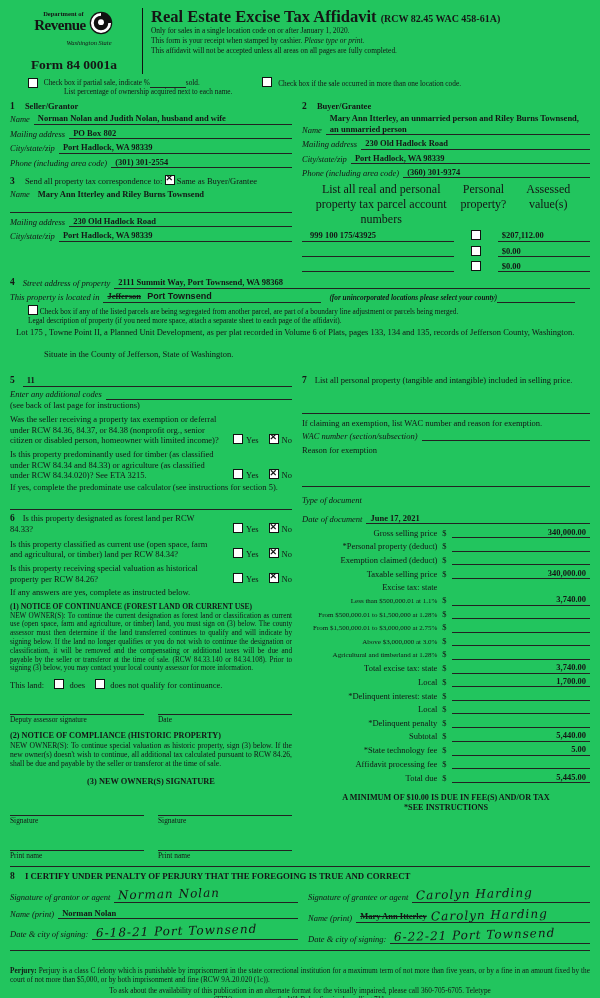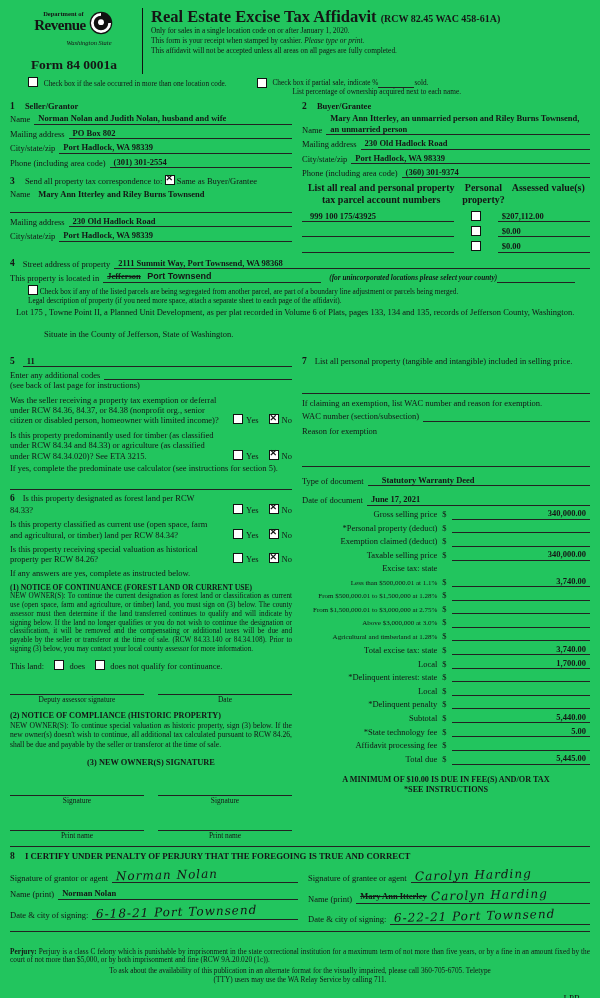--- a/index.html
+++ b/index.html
@@ -28,46 +28,46 @@
   
   .cb{display:inline-block;width:8px;height:8px;border:1px solid #111;vertical-align:-1px;
       position:relative;flex:none;background:#fff;}
   .cb.checked::before{content:"\2715";position:absolute;top:-1.5px;left:0px;font-size:9px;line-height:1;font-weight:bold;}
   .cbrow{display:flex;margin:3px 0 4px 18px;gap:30px;}
   .cbrow .cb{margin-right:4px;}
   
   .row{display:flex;align-items:flex-end;margin-top:3px;}
   .fill{flex:1;border-bottom:1px solid #222;min-height:10px;padding:0 4px;}
   .fill b{white-space:nowrap;}
-  .lab{white-space:nowrap;margin-right:4px;}
+  .lab{white-space:nowrap;margin-right:4px;font-style:italic;}
   .secno{font-weight:bold;font-size:9.5px;margin-right:8px;}
   
   .cols{display:flex;gap:10px;}
   .lcol{width:282px;flex:none;}
   .rcol{flex:1;}
-  .ptable-hdr{display:flex;font-weight:bold;font-size:10px;text-align:center;margin-top:4px;}
+  .ptable-hdr{display:flex;font-weight:normal;font-size:12px;text-align:center;margin-top:4px;}
   .ptable-hdr .c1{width:55%;}
   .ptable-hdr .c3{width:29%;}
   .prow{display:flex;align-items:flex-end;margin-top:4px;}
   .prow .pparcel{width:52%;border-bottom:1px solid #222;padding-left:8px;min-height:10px;}
   .prow .pcb{width:16%;text-align:center;}
   .prow .pval{width:32%;border-bottom:1px solid #222;min-height:10px;padding-left:4px;}
   
   .q{display:flex;margin-top:4px;}
   .qt{flex:1;padding-right:6px;}
   .yn{white-space:nowrap;align-self:flex-end;}
   .yn .cb{margin:0 3px 0 8px;}
   
   .exrow{display:flex;align-items:flex-end;margin-top:2.5px;}
   .exlabel{width:47%;text-align:right;padding-right:5px;white-space:nowrap;}
   .exlabel.small{font-size:7px;}
   .exdollar{width:10px;flex:none;}
   .exline{flex:1;border-bottom:1px solid #222;text-align:right;min-height:10px;padding-right:4px;}
   .exline.noline{border-bottom:none;}
-  .sig2{display:flex;gap:14px;margin-top:12px;text-align:center;}
+  .sig2{display:flex;gap:14px;margin-top:12px;}
   .sig2 > div{flex:1;}
   .sigline{border-bottom:1px solid #222;min-height:11px;}
   .siglab{font-size:7.4px;}
   .notice-t{font-weight:bold;font-size:7.6px;margin-top:5px;}
   .notice-b{font-size:7.2px;text-align:justify;}
   .hr{border-top:1px solid #222;margin:4px 0;}
   .center{text-align:center;}
   .stamp{font-family:"DejaVu Sans Mono",monospace;font-size:14px;letter-spacing:1px;
          margin:14px 0 0 26px;}
   .lpb{text-align:right;font-size:9px;margin-top:8px;padding-right:10px;}
@@ -106,31 +106,31 @@
       <div class="sub">
         <span>This form is your receipt when stamped by cashier.</span>
         <span class="it">Please type or print.</span>
       </div>
       <div class="sub">This affidavit will not be accepted unless all areas on all pages are fully completed.</div>
     </div>
   </div>
 
   <div class="cbrow small">
     <div>
-      <span class="cb"></span>
-      <span>Check box if the sale occurred in more than one location code.</span>
-    </div>
-    <div>
       <div style="display:flex;align-items:flex-end;">
         <span class="cb"></span>&nbsp;
         <span>Check box if partial sale, indicate %</span>
         <span class="fill" style="max-width:28px;"></span>
         <span>sold.</span>
       </div>
       <div style="margin-left:36px;">List percentage of ownership acquired next to each name.</div>
+    </div>
+    <div>
+      <span class="cb"></span>
+      <span>Check box if the sale occurred in more than one location code.</span>
     </div>
   </div>
 
   <div class="cols">
     <div class="lcol">
       <div>
         <span class="secno">1</span>
         <b>Seller/Grantor</b>
       </div>
       <div class="row" style="margin-top:1px;">
@@ -353,21 +353,20 @@
       <div style="margin-top:4px;">If claiming an exemption, list WAC number and reason for exemption.</div>
       <div class="row" style="margin-top:2px;">
         <span class="lab">WAC number (section/subsection)</span>
         <span class="fill"></span>
       </div>
       <div style="margin-top:4px;">Reason for exemption</div>
       <div style="height:30px;border-bottom:1px solid #222;"></div>
 
       <div class="row" style="margin-top:8px;">
         <span class="lab">Type of document</span>
-        <span class="fill" style="padding-left:14px;"><b>Statutory Warranty Deed</b></span>
       </div>
       <div class="row" style="margin-top:8px;">
         <span class="lab">Date of document</span>
         <span class="fill"><b>June 17, 2021</b></span>
       </div>
 
       <div>
 
           <div class="exrow">
             <span class="exlabel">Gross selling price</span>

